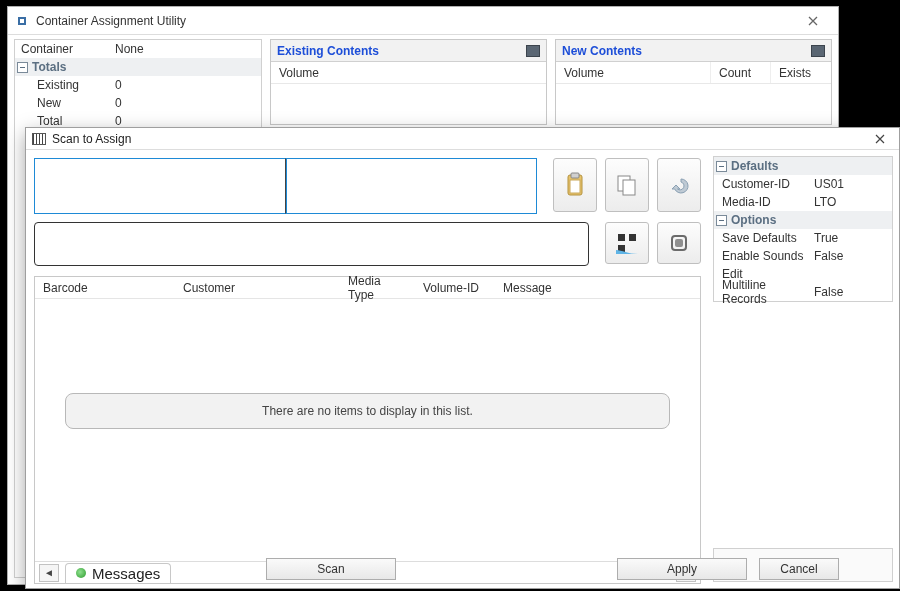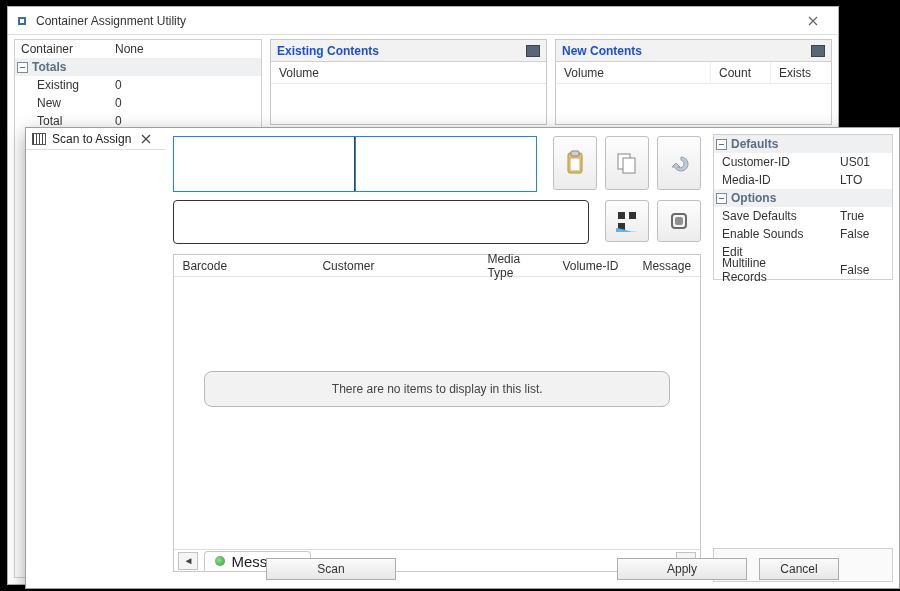--- a/index.html
+++ b/index.html
@@ -49,33 +49,33 @@
   }
   .panel-head .sq { width:14px; height:12px; background:#5a6673; border:1px solid #3c444d; }
   .panel-cols { height:22px; display:flex; align-items:center; border-bottom:1px solid #e8e8e8; }
   .pc { padding:0 8px; color:#333; font-size:12px; border-right:1px solid #eee; height:100%; display:flex; align-items:center; }
   .pc:last-child { border-right:none; }
 
   
   .win-front {
     position:absolute; left:25px; top:127px; width:875px; height:462px;
     background:#fff; border:1px solid #9f9f9f; box-shadow:0 6px 18px rgba(0,0,0,.35);
-    display:flex; flex-direction:row;
+    display:flex; flex-direction:column;
   }
   .wf-title {
     height:22px; border-bottom:1px solid #ddd; display:flex; align-items:center;
     justify-content:space-between; padding:0 4px 0 6px; background:#fff;
   }
   .wf-title .left { display:flex; align-items:center; gap:6px; }
   .barcode-icon { width:14px; height:12px; border:1px solid #555; display:inline-block; background:
     repeating-linear-gradient(90deg,#444 0 1px, transparent 1px 3px); }
   .x-thin { width:30px; height:20px; display:flex; align-items:center; justify-content:center; color:#444; font-size:14px; }
 
   .wf-body { flex:1; display:flex; }
-  .wf-main { flex:1; padding:8px 8px 16px 8px; display:flex; flex-direction:column; }
+  .wf-main { flex:1; padding:8px 8px 4px 8px; display:flex; flex-direction:column; }
   .wf-side { width:190px; padding:6px 6px 6px 4px; display:flex; flex-direction:column; gap:2px; }
 
   
   .row-inputs { display:flex; gap:8px; align-items:flex-start; }
   .inputs-top { flex:1; display:flex; gap:0; }
   .big-field {
     height:56px; border:1px solid #1e8ad6; background:#fff;
   }
   .bf-left { flex:1; border-right:1px solid #444; }
   .bf-right { flex:1; }
@@ -103,21 +103,21 @@
   }
   .list-tabs { height:22px; border-top:1px solid #ddd; display:flex; align-items:center; padding:0 4px; gap:6px; }
   .smbtn { width:20px; height:18px; border:1px solid #c2c2c2; background:#f5f5f5; display:flex; align-items:center; justify-content:center; font-size:10px; color:#444;}
   .tab { height:20px; padding:0 10px; border:1px solid #c8c8c8; border-bottom:none; border-radius:4px 4px 0 0; background:#fff; display:flex; align-items:center; gap:6px; font-size:15px;}
   .tab .dot { width:10px; height:10px; background:radial-gradient(circle at 40% 40%, #8fe08f, #2c9a2c); border-radius:50%; }
   .tabs-right { margin-left:auto; display:flex; gap:4px; }
 
   
   .pgrid { border:1px solid #d0d0d0; background:#fff; flex:0 0 auto; }
   .pg-cat { height:18px; display:flex; align-items:center; gap:4px; background:#eef0f2; color:#5b6f82; font-weight:600; padding-left:2px;}
-  .pg-row { height:18px; display:flex;gap:26px; }
+  .pg-row { height:18px; display:flex; }
   .pg-row .k { width:100px; padding-left:8px; display:flex; align-items:center; color:#333;}
   .pg-row .v { flex:1; display:flex; align-items:center; color:#333;}
   .side-fill { flex:1; }
   .side-note { height:34px; border:1px solid #d0d0d0; background:#fafafa; }
 
   .btnbar { position:absolute; left:0; right:0; bottom:6px; height:26px; display:flex; align-items:center; gap:12px; justify-content:flex-end; padding-right:60px; }
   .btn { width:130px; height:22px; border:1px solid #adadad; background:linear-gradient(#fafafa,#e8e8e8); display:flex; align-items:center; justify-content:center; font-size:12px; color:#333;}
   .btn.small { width:80px; }
 </style>
 </head>

